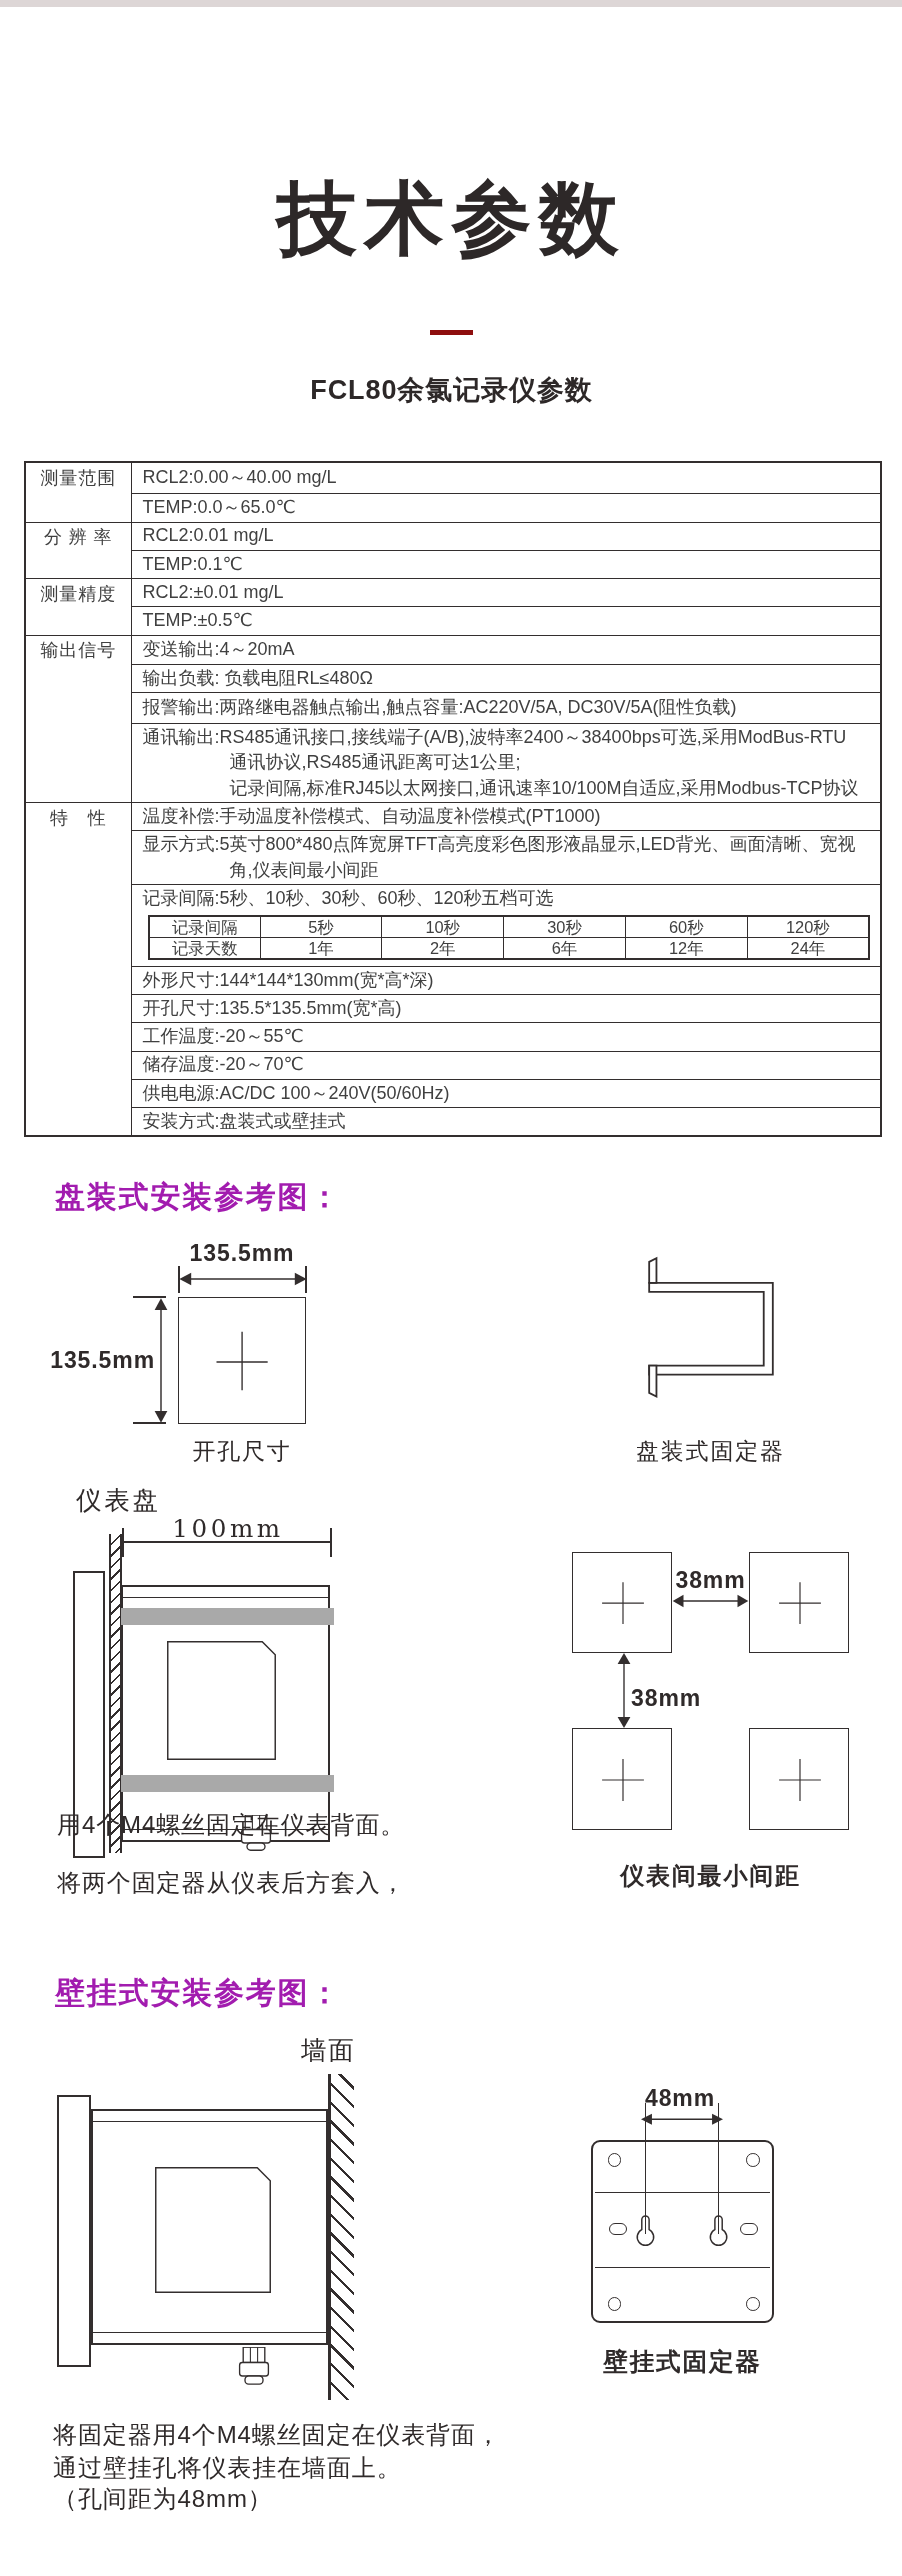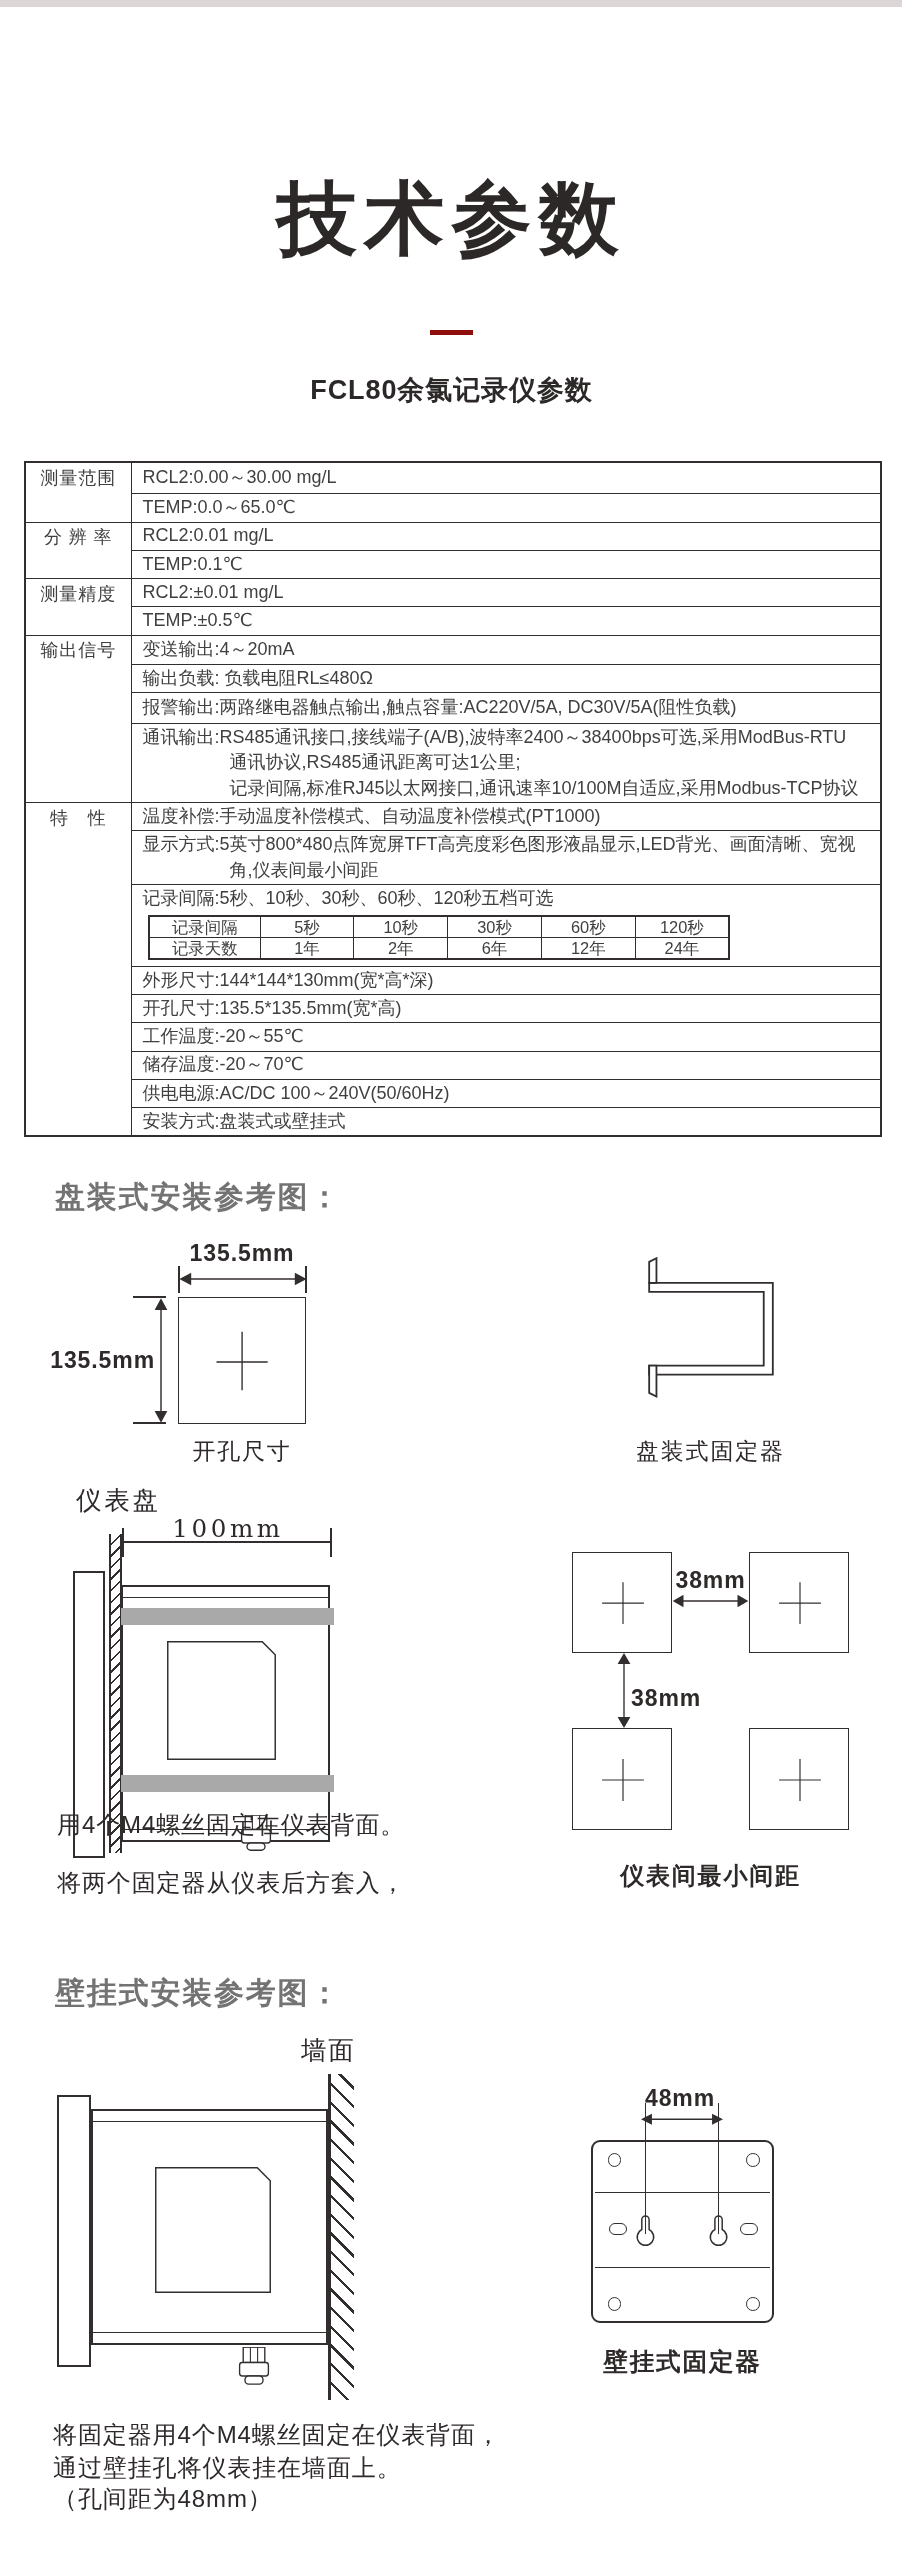--- a/index.html
+++ b/index.html
@@ -2,41 +2,41 @@
 <html style="font-size:14.6px"><head>
 <meta charset="utf-8">
 <style>
   html,body{margin:0;padding:0;background:#fff;}
   #page{position:relative;width:903px;height:2576px;background:#ffffff;overflow:hidden;
         font-family:"Liberation Sans","DejaVu Sans",sans-serif;color:#2f2a2a;}
   .abs{position:absolute;}
   .t{position:absolute;white-space:nowrap;}
   .box{position:absolute;box-sizing:border-box;border:1.5px solid #332e2e;background:#fff;}
   .line{position:absolute;background:#332e2e;}
-  .head{font-weight:800;font-size:30px;letter-spacing:1.8px;color:#737373;}
+  .head{font-weight:800;font-size:30px;letter-spacing:1.8px;color:#a21caf;}
   .cap{font-size:23px;font-weight:500;letter-spacing:1.8px;}
   .capb{font-size:24px;font-weight:700;letter-spacing:1.8px;}
   .note{font-size:24px;font-weight:400;letter-spacing:0.9px;}
   .dim{font-size:23px;font-weight:600;letter-spacing:0.9px;}
   .dimserif{font-family:"DejaVu Serif","Liberation Serif",serif;font-size:24.6px;font-weight:400;letter-spacing:3.6px;}
   
   #title{position:absolute;left:0;top:175px;width:903px;text-align:center;
          font-size:80px;font-weight:900;letter-spacing:7.3px;color:#2d2828;line-height:1.1;}
   #subtitle{position:absolute;left:0;top:372px;width:903px;text-align:center;
             font-size:27px;font-weight:800;letter-spacing:0.9px;color:#2d2828;}
   #topstrip{position:absolute;left:0;top:0;width:903px;height:7.3px;}
   #accent-dash{position:absolute;left:430px;top:330px;width:43px;height:4.6px;}
   
   #spec-table{position:absolute;left:24px;top:461px;width:858px;border-collapse:collapse;
               table-layout:fixed;border:2.7px solid #332e2e;}
   #spec-table td{border:1.5px solid #332e2e;font-size:18px;line-height:25.5px;
                  padding:0.9px 7.3px 0.9px 11px;vertical-align:middle;color:#404040;}
   #spec-table td.lbl{text-align:center;vertical-align:top;padding:2.7px 1.8px 0.9px 1.8px;letter-spacing:0.9px;}
   #spec-table .cont{padding-left:87px;}
-  #record-table{border-collapse:collapse;margin:3.6px 0 4.6px 5.5px;width:582px;
+  #record-table{border-collapse:collapse;margin:3.6px 0 4.6px 5.5px;width:722px;
                 table-layout:fixed;border:2.2px solid #332e2e;}
   #record-table td{border:1.1px solid #332e2e;font-size:16.4px;text-align:center;
                    height:20px;line-height:20px;padding:0;}
   
   .hatch-strip{position:absolute;box-sizing:border-box;background:
       repeating-linear-gradient(135deg,transparent 0 6.4px,#332e2e 6.4px 8.2px);
       border-left:2px solid #332e2e;border-right:2px solid #332e2e;}
   .hatch-wall{position:absolute;background:
       repeating-linear-gradient(45deg,transparent 0 11px,#332e2e 11px 13.2px);}
   .graybar{position:absolute;height:17.3px;}
@@ -56,21 +56,21 @@
   <div id="subtitle">FCL80余氯记录仪参数</div>
 
   <table id="spec-table">
     <colgroup>
         <col style="width:106px">
         <col>
       </colgroup>
     <tbody>
         <tr style="height:31px">
       <td class="lbl" rowspan="2">测量范围</td>
-      <td>RCL2:0.00～30.00 mg/L</td>
+      <td>RCL2:0.00～40.00 mg/L</td>
     </tr>
     <tr style="height:29px">
       <td>TEMP:0.0～65.0℃</td>
     </tr>
     <tr style="height:27px">
       <td class="lbl" rowspan="2">分 辨 率</td>
       <td>RCL2:0.01 mg/L</td>
     </tr>
     <tr style="height:27px">
       <td>TEMP:0.1℃</td>

